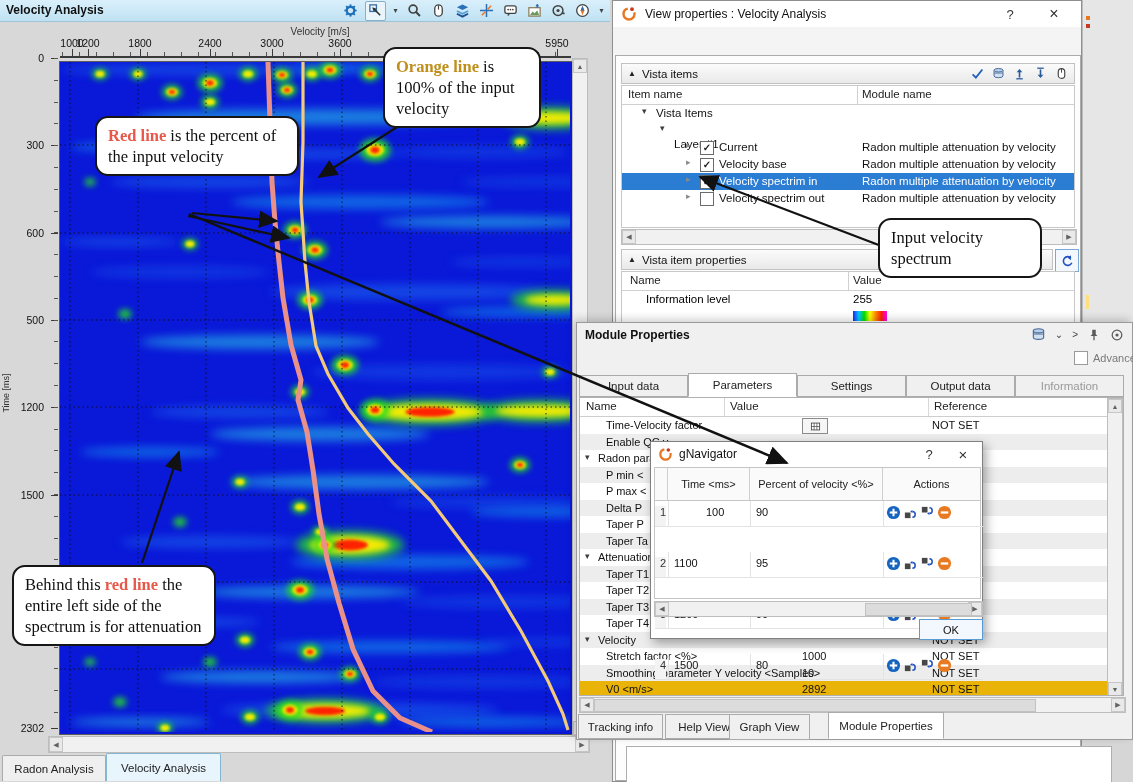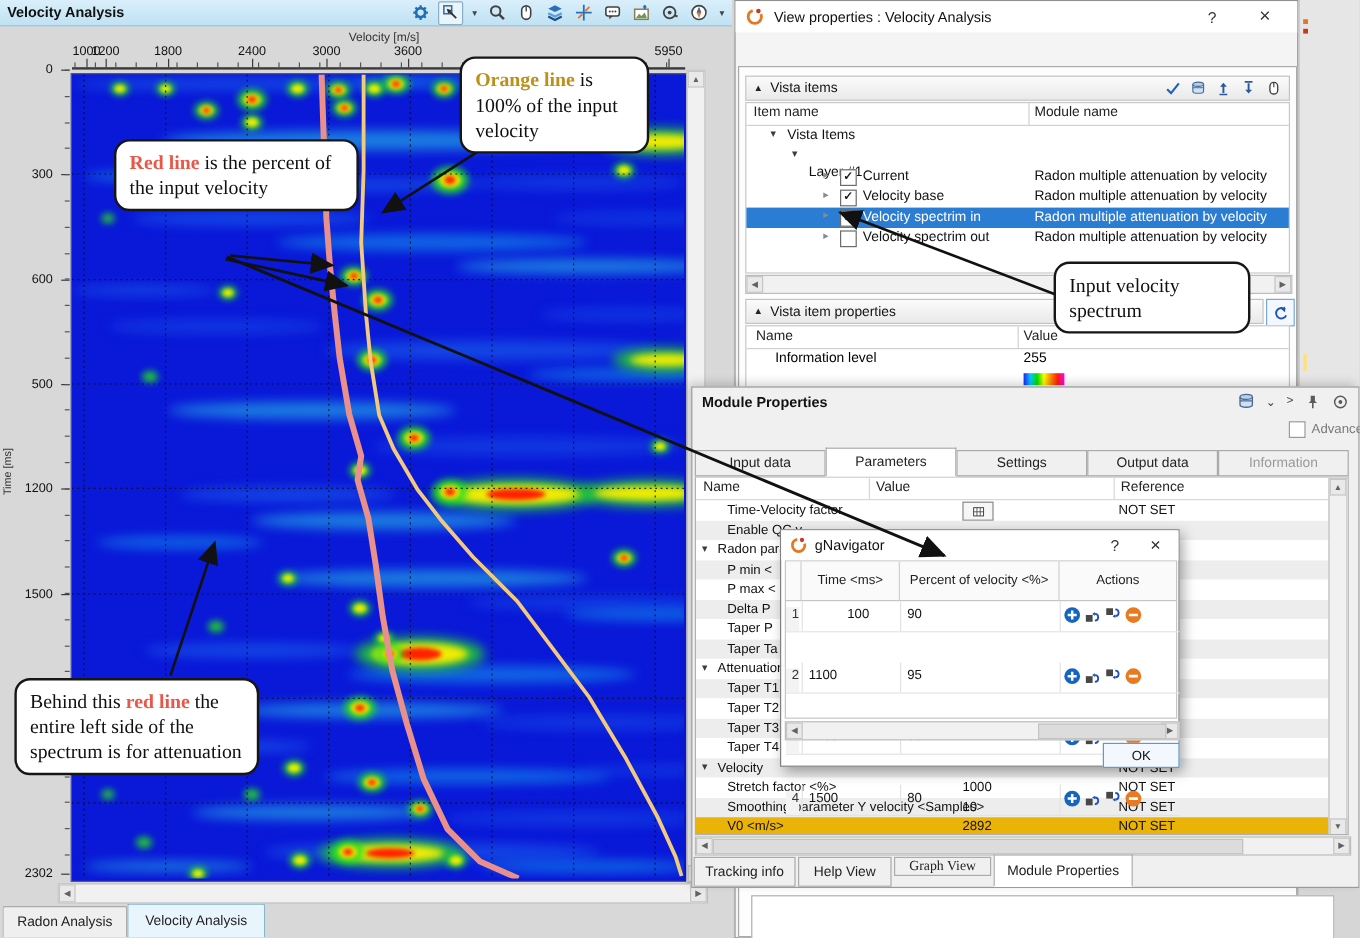--- a/index.html
+++ b/index.html
@@ -785,21 +785,21 @@
       </div>
     </div>
     <div class="abs sb" style="left:2px;top:374px;width:545px;height:14px;">
       <div class="sb-btn" style="left:0;top:0;width:12px;height:12px;">◀</div>
       <div class="sb-btn" style="right:0;top:0;width:12px;height:12px;">▶</div>
       <div class="abs" style="left:14px;top:1px;width:440px;height:11px;background:#dcdcdc;border:1px solid #c2c2c2;"></div>
     </div>
     <div id="dock-tabs">
         <div class="qtab" style="left: 1px; top: 391px; width: 85px; height: 25px; position: absolute; border-top: 1px solid rgb(171, 171, 171);">Tracking info</div>
         <div class="qtab" style="left: 88px; top: 391px; width: 78px; height: 25px; position: absolute; border-top: 1px solid rgb(171, 171, 171);">Help View</div>
-        <div class="qtab" style="left: 168px; top: 391px; width: 81px; height: 16px; position: absolute; border-top: 1px solid rgb(171, 171, 171); font-family: Liberation Serif, serif;">Graph View</div>
+        <div class="qtab" style="left: 152px; top: 391px; width: 81px; height: 26px; position: absolute; border-top: 1px solid rgb(171, 171, 171);">Graph View</div>
         <div class="qtab active" style="left: 251px; top: 389px; width: 116px; height: 27px; position: absolute; border-top: 1px solid rgb(171, 171, 171);">Module Properties</div>
       </div>
   </div>
 
   <div id="gnav" class="abs">
     <div class="titlebar" style="height:25px;">
       <svg class="abs" style="left:7px;top:5px;" width="15" height="15">
           <use href="#sym-gnavigator"></use>
         </svg>
       <div class="t" style="left:28px;top:5px;">gNavigator</div>

